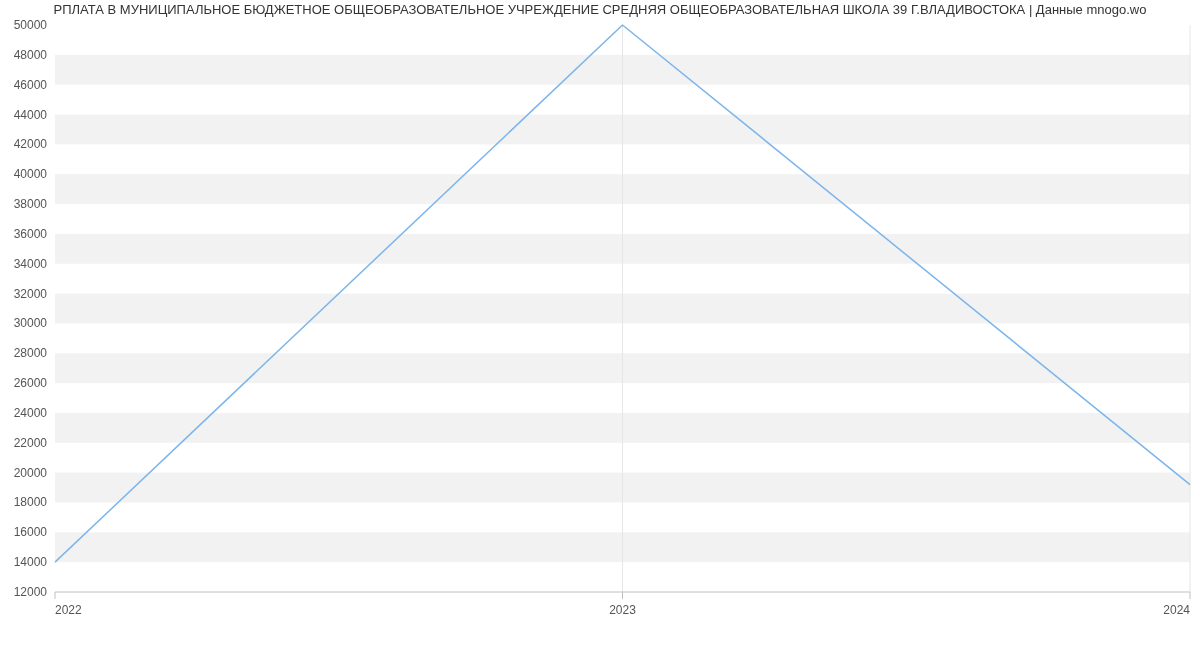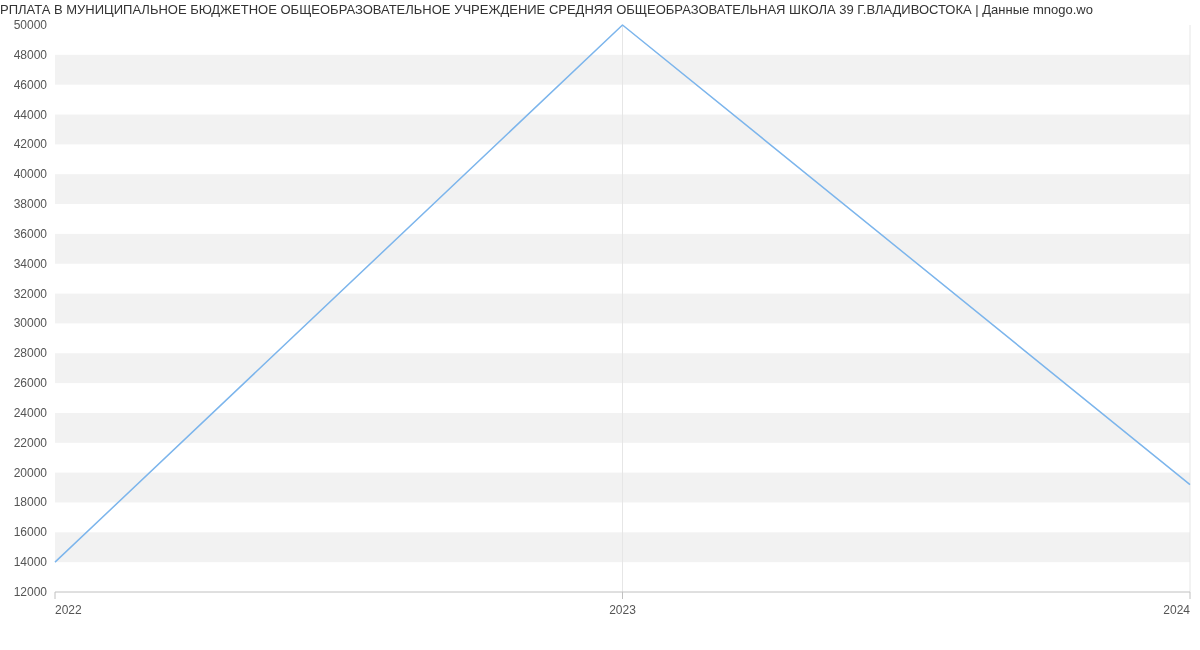--- a/index.html
+++ b/index.html
@@ -11,21 +11,21 @@
     font-family: Verdana, Geneva, sans-serif;
     font-size: 12px;
     color: #333333;
     overflow: hidden;
   }
   .title {
     position: absolute;
     top: 2px;
     left: 0;
     width: 1200px;
-    text-align: left;
+    text-align: center;
     font-size: 13px;
     color: #333333;
     white-space: nowrap;
     overflow: hidden;
   }
   .chart {
     position: absolute;
     left: 0;
     top: 0;
   }

